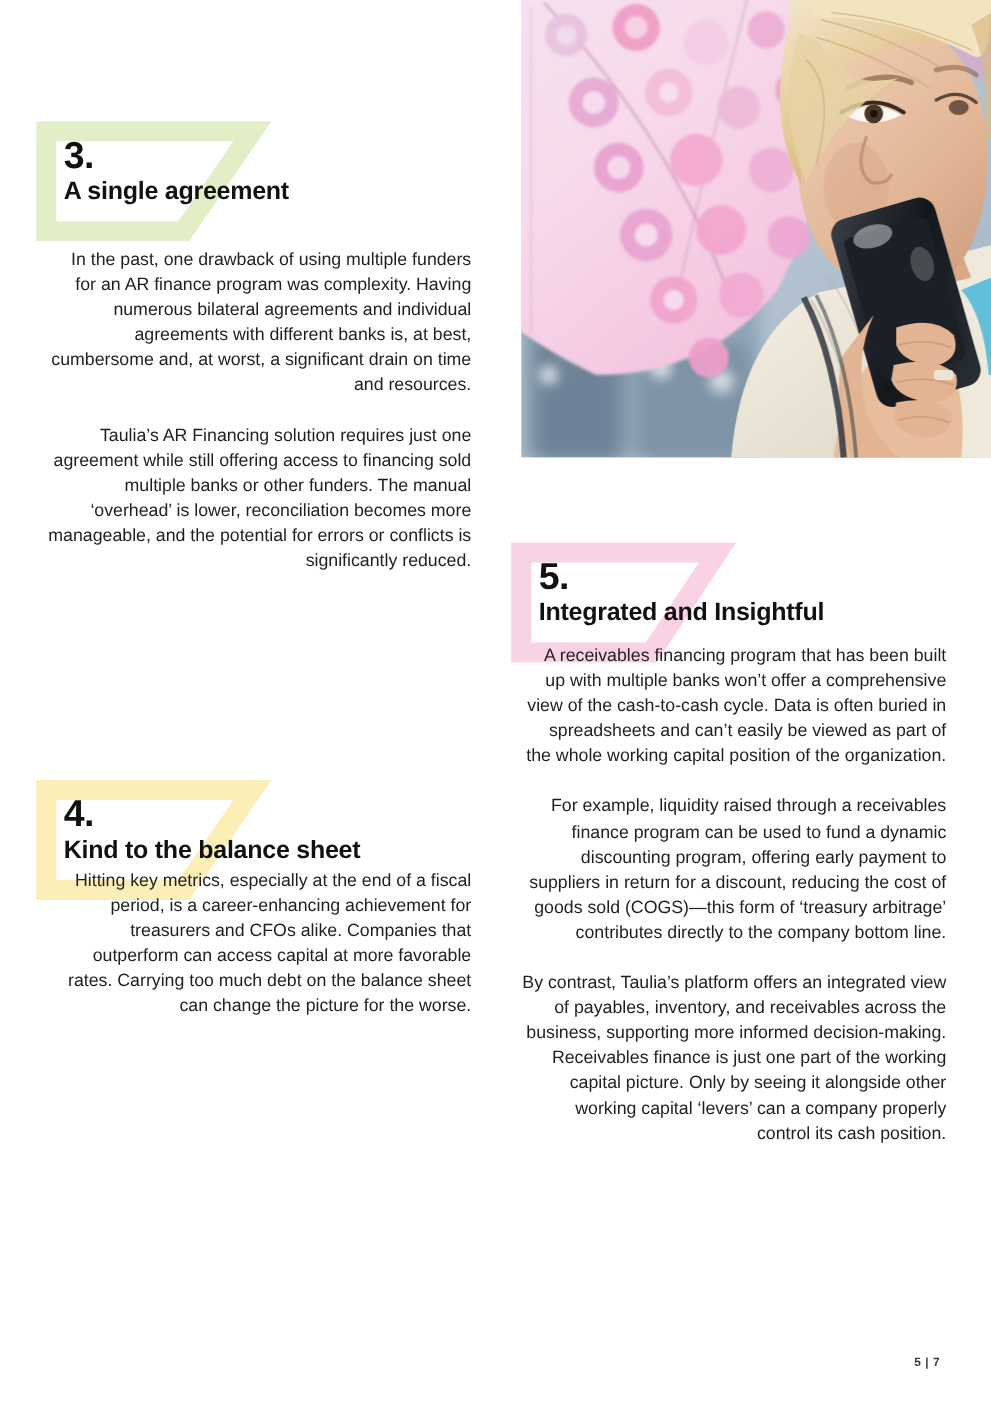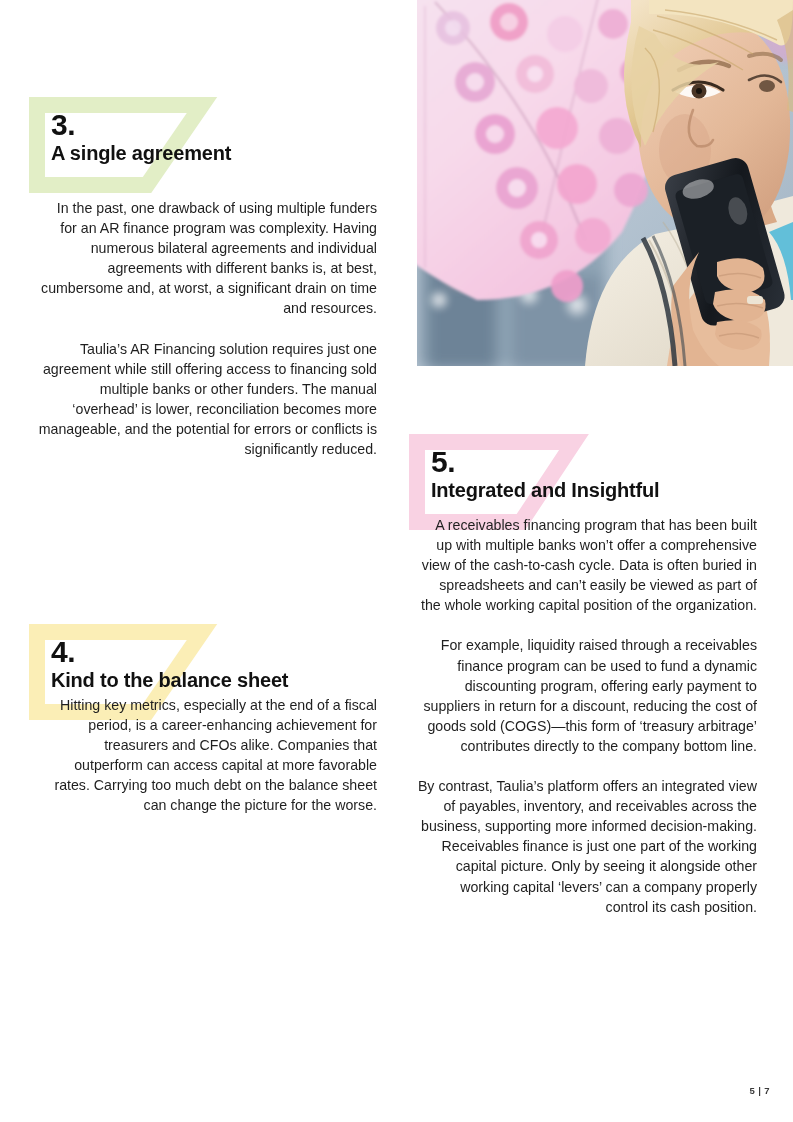--- a/index.html
+++ b/index.html
@@ -83,21 +83,21 @@
     margin: 0 0 20px 0;
     color: #1f1f1f;
     text-align: right;
     hyphens: manual;
   }
   .body-text p:last-child { margin-bottom: 0; }
 
   
   .footer {
     position: absolute;
-    right: 23px;
+    right: 41px;
     top: 1085px;
     font-size: 9.5px;
     font-weight: bold;
     color: #3b3b3b;
     letter-spacing: 0.4px;
   }
 </style>
 </head>
 <body>
 

